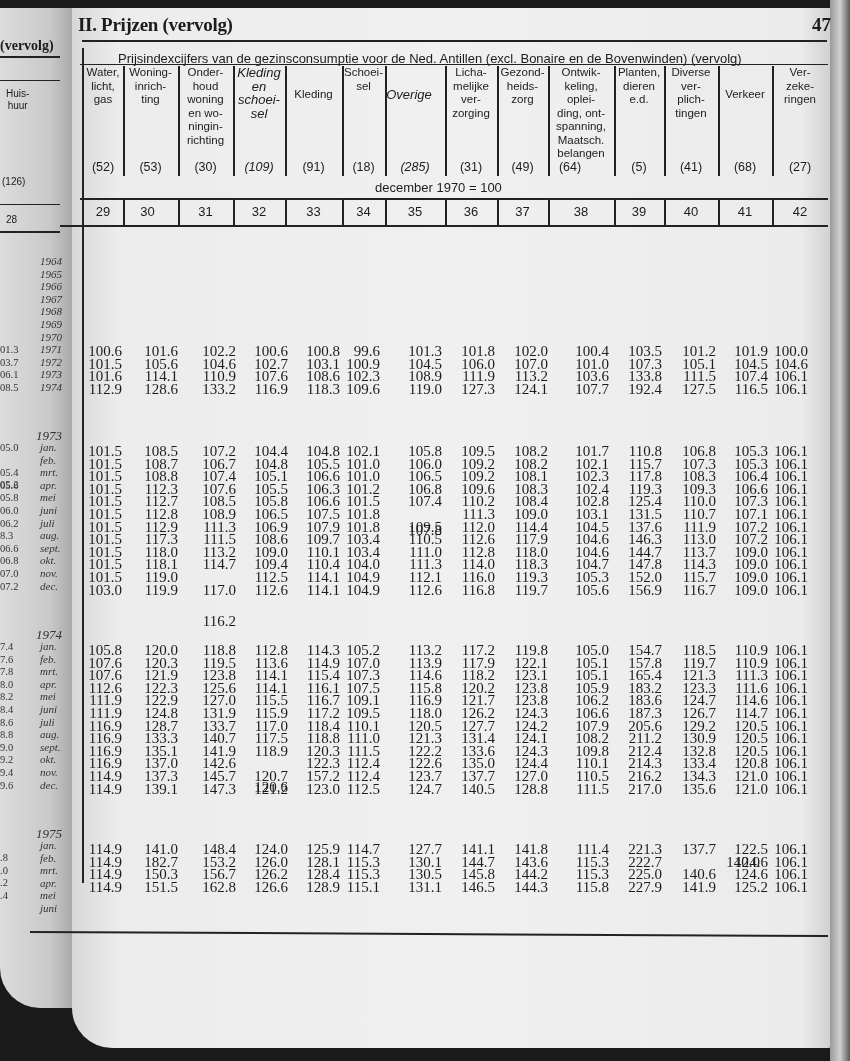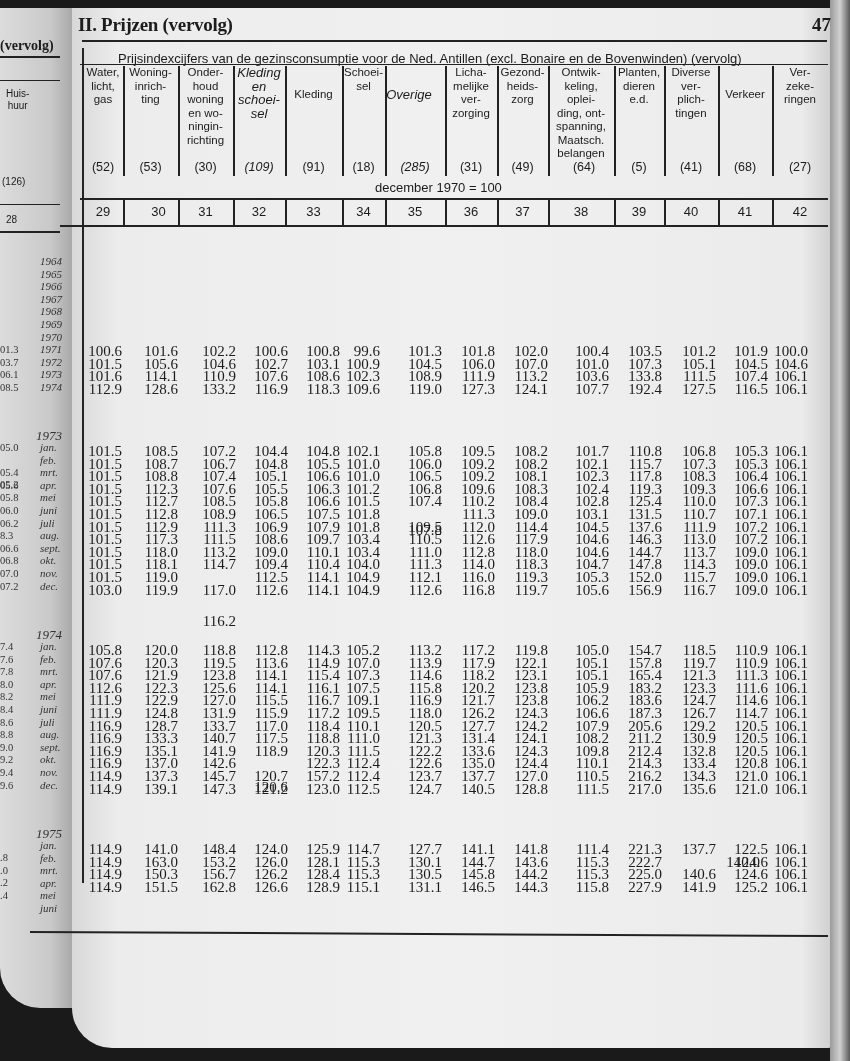--- a/index.html
+++ b/index.html
@@ -101,21 +101,21 @@
 <div id="headers">
     <div class="hdr" style="left: 83px; width: 40px; white-space: pre;">Water,
 licht,
 gas</div>
     <div class="weight" style="left: 83px; width: 40px;">(52)</div>
     <div class="colnum" style="left: 83px; width: 40px;">29</div>
     <div class="hdr" style="left: 123px; width: 55px; white-space: pre;">Woning-
 inrich-
 ting</div>
     <div class="weight" style="left: 123px; width: 55px;">(53)</div>
-    <div class="colnum" style="left: 131px; width: 55px;">30</div>
+    <div class="colnum" style="left: 120px; width: 55px;">30</div>
     <div class="vline" style="left: 123px; top: 66px; height: 110px; width: 1.5px;"></div>
     <div class="vline" style="left: 123px; top: 200px; height: 26px; width: 1.5px;"></div>
     <div class="hdr" style="left: 178px; width: 55px; white-space: pre;">Onder-
 houd
 woning
 en wo-
 ningin-
 richting</div>
     <div class="weight" style="left: 178px; width: 55px;">(30)</div>
     <div class="colnum" style="left: 178px; width: 55px;">31</div>
@@ -160,21 +160,21 @@
     <div class="colnum" style="left: 497px; width: 51px;">37</div>
     <div class="vline" style="left: 497px; top: 66px; height: 110px; width: 1.5px;"></div>
     <div class="vline" style="left: 497px; top: 200px; height: 26px; width: 1.5px;"></div>
     <div class="hdr" style="left: 548px; width: 66px; white-space: pre;">Ontwik-
 keling,
 oplei-
 ding, ont-
 spanning,
 Maatsch.
 belangen</div>
-    <div class="weight" style="left: 548px; width: 44px; margin-left: 14px;">(64)</div>
+    <div class="weight" style="left: 548px; width: 44px;">(64)</div>
     <div class="colnum" style="left: 548px; width: 66px;">38</div>
     <div class="vline" style="left: 548px; top: 66px; height: 110px; width: 1.5px;"></div>
     <div class="vline" style="left: 548px; top: 200px; height: 26px; width: 1.5px;"></div>
     <div class="hdr" style="left: 614px; width: 50px; white-space: pre;">Planten,
 dieren
 e.d.</div>
     <div class="weight" style="left: 614px; width: 50px;">(5)</div>
     <div class="colnum" style="left: 614px; width: 50px;">39</div>
     <div class="vline" style="left: 614px; top: 66px; height: 110px; width: 1.5px;"></div>
     <div class="vline" style="left: 614px; top: 200px; height: 26px; width: 1.5px;"></div>
@@ -713,21 +713,21 @@
       <span class="cell" style="left: 455px;">141.1</span>
       <span class="cell" style="left: 508px;">141.8</span>
       <span class="cell" style="left: 569px;">111.4</span>
       <span class="cell" style="left: 622px;">221.3</span>
       <span class="cell" style="left: 676px;">137.7</span>
       <span class="cell" style="left: 728px;">122.5</span>
       <span class="cell" style="left: 768px;">106.1</span>
     </div>
     <div class="datarow" style="top: 854.6px; left: 0px;">
       <span class="cell" style="left: 82px;">114.9</span>
-      <span class="cell" style="left: 138px;">163.0</span>
+      <span class="cell" style="left: 138px;">182.7</span>
       <span class="cell" style="left: 196px;">153.2</span>
       <span class="cell" style="left: 248px;">126.0</span>
       <span class="cell" style="left: 300px;">128.1</span>
       <span class="cell" style="left: 340px;">115.3</span>
       <span class="cell" style="left: 402px;">130.1</span>
       <span class="cell" style="left: 455px;">144.7</span>
       <span class="cell" style="left: 508px;">143.6</span>
       <span class="cell" style="left: 569px;">115.3</span>
       <span class="cell" style="left: 622px;">222.7</span>
       <span class="cell" style="left: 676px; margin-left: 44px;">140.0</span>

